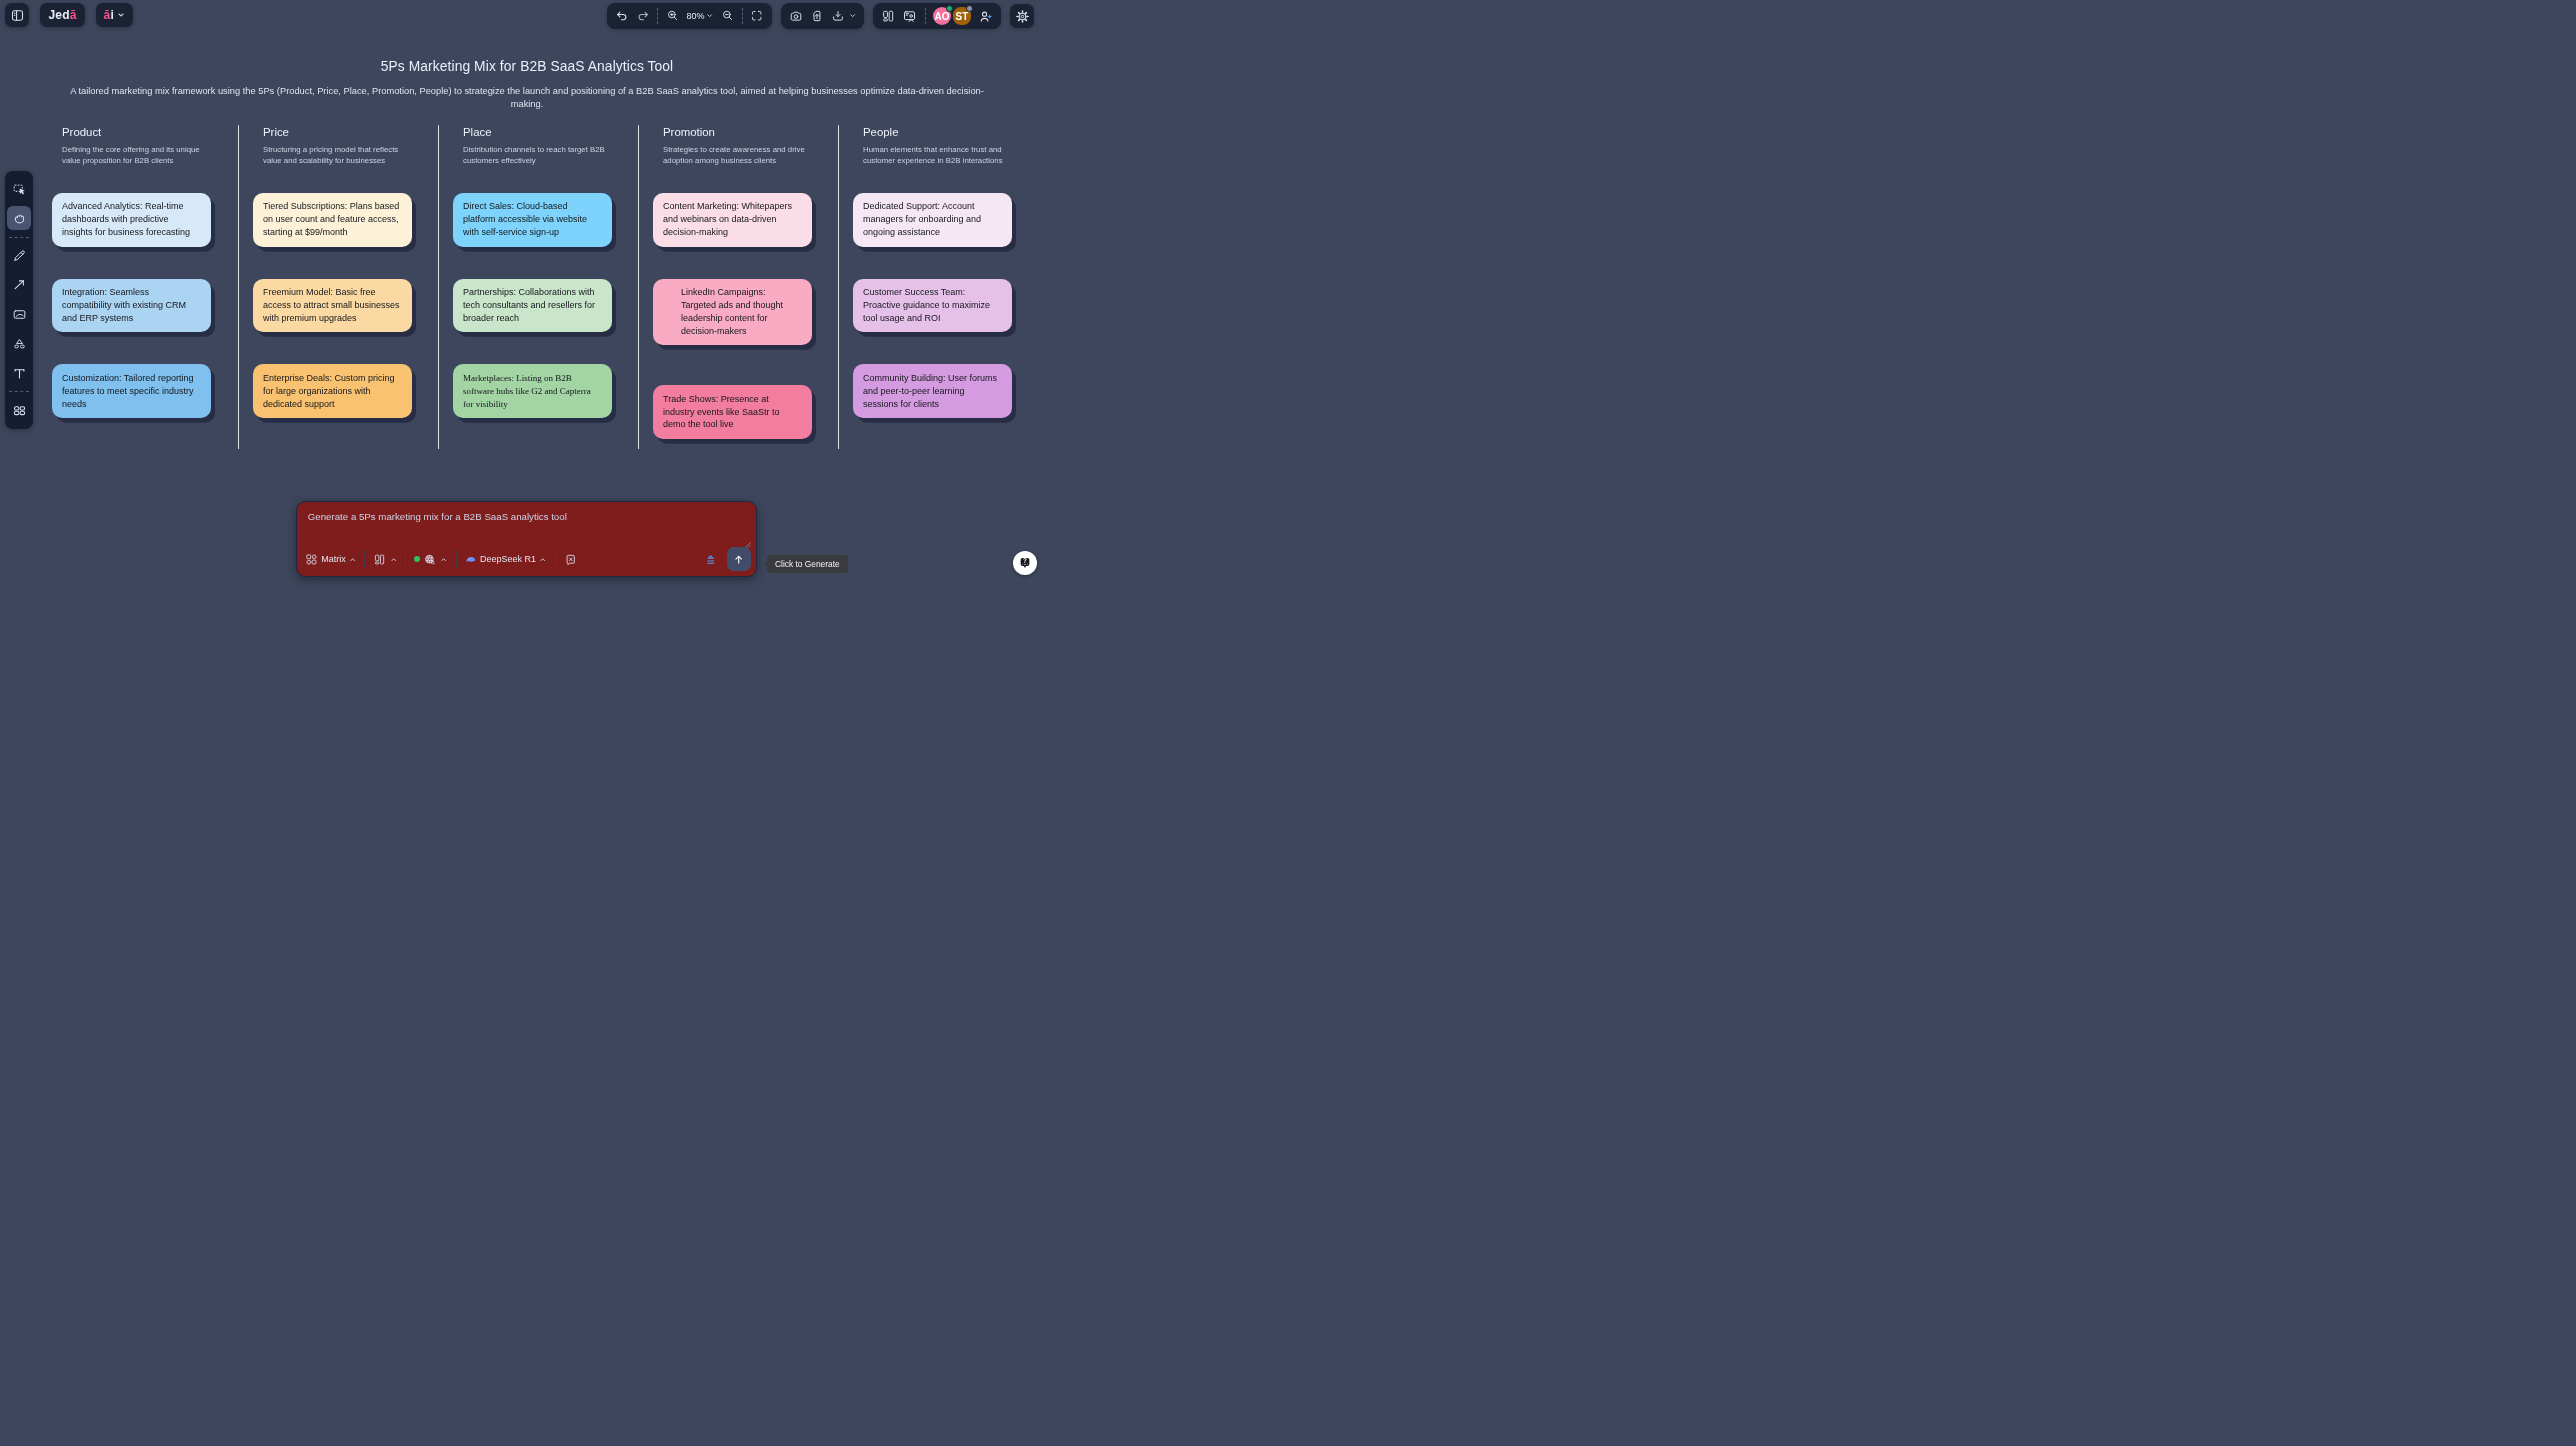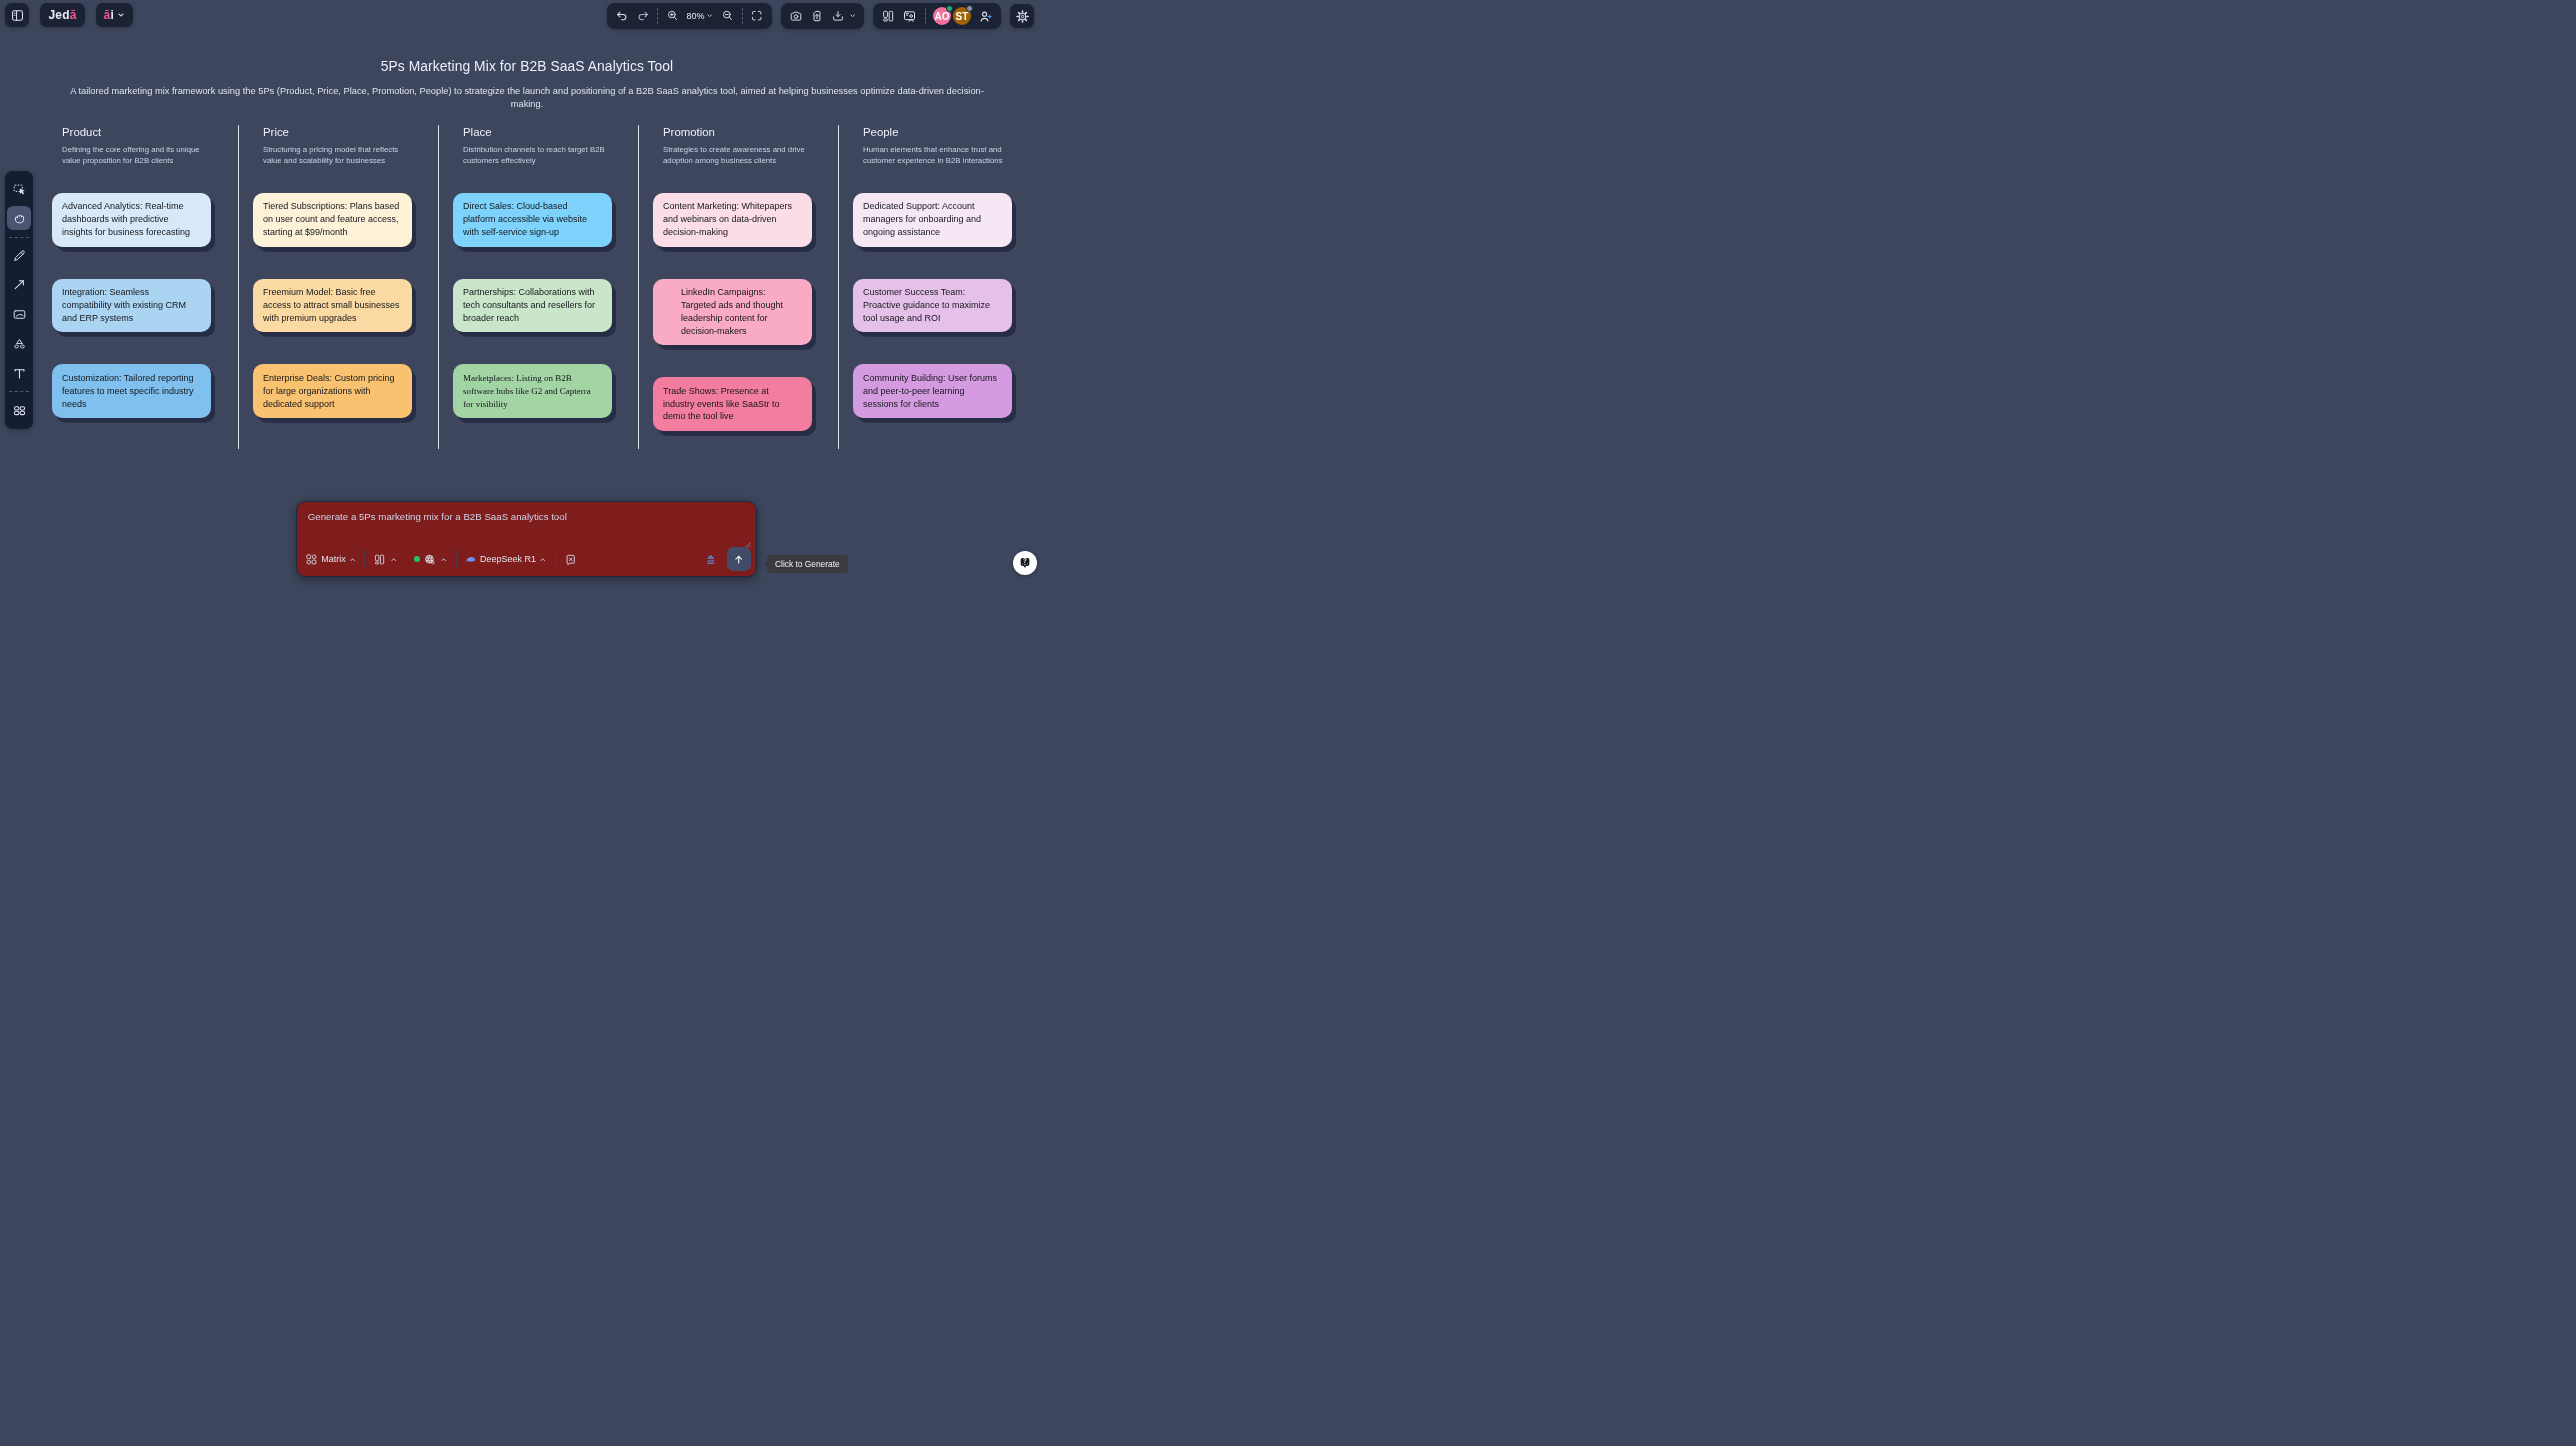--- a/index.html
+++ b/index.html
@@ -176,21 +176,21 @@
           <circle cx="14.6" cy="11.2" r="2.1"></circle>
           <path d="M11.2 19.8 a3.6 3.6 0 0 1 6.8 0"></path>
         </svg>
     </span>
     <span class="vsep"></span>
     <span class="avatars">
       <span class="avatar" style="background: rgb(242, 112, 155);">
         <span>AO</span>
         <span class="status-dot" style="background: rgb(35, 171, 110);"></span>
       </span>
-      <span class="avatar" style="background: #a16207;">
+      <span class="avatar" style="background: #a16207; border-radius: 8px;">
         <span>ST</span>
         <span class="status-dot" style="background: rgb(141, 148, 158);"></span>
       </span>
     </span>
     <span class="icon-btn">
       <svg width="15" height="15" viewBox="0 0 24 24" fill="none" stroke-linecap="round">
           <g stroke="#d9e0f0" stroke-width="1.7">
             <circle cx="10.5" cy="8.3" r="3.3"></circle>
             <path d="M5 19.5 a5.6 5.6 0 0 1 11 0"></path>
           </g>
@@ -263,21 +263,21 @@
   </div>
 
   <div class="column" style="left: 653px;">
     <div class="col-head">
       <div class="col-title">Promotion</div>
       <div class="col-desc">Strategies to create awareness and drive adoption among business clients</div>
     </div>
     <div class="notes">
         <div class="note" style="background: rgb(250, 221, 230);">Content Marketing: Whitepapers and webinars on data-driven decision-making</div>
         <div class="note" style="background: rgb(248, 171, 194); padding-left: 28px;">LinkedIn Campaigns: Targeted ads and thought leadership content for decision-makers</div>
-        <div class="note" style="background: rgb(243, 125, 159);">Trade Shows: Presence at industry events like SaaStr to demo the tool live</div>
+        <div class="note" style="background: rgb(243, 125, 159); margin-top: 8px;">Trade Shows: Presence at industry events like SaaStr to demo the tool live</div>
       </div>
   </div>
 
   <div class="column" style="left: 853px;">
     <div class="col-head">
       <div class="col-title">People</div>
       <div class="col-desc">Human elements that enhance trust and customer experience in B2B interactions</div>
     </div>
     <div class="notes">
         <div class="note" style="background: rgb(246, 231, 245);">Dedicated Support: Account managers for onboarding and ongoing assistance</div>

